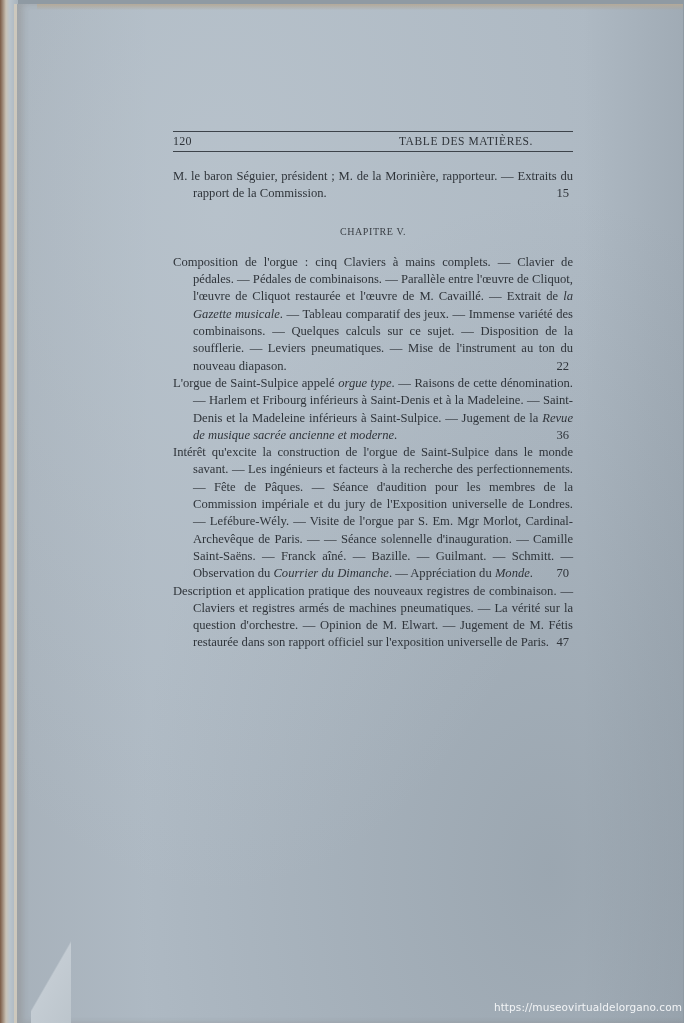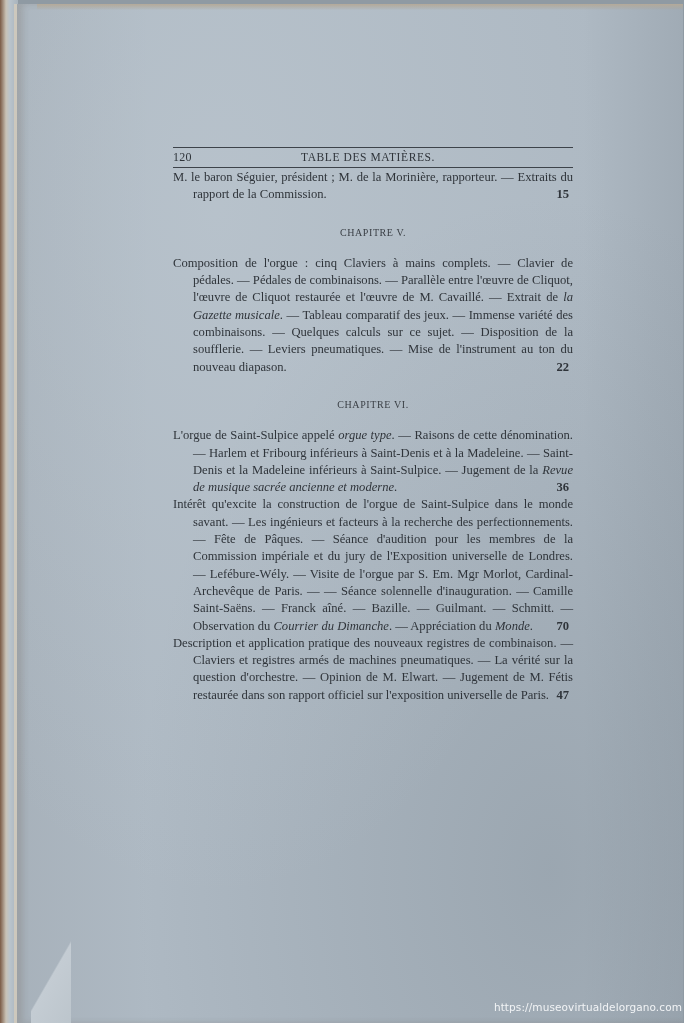--- a/index.html
+++ b/index.html
@@ -44,21 +44,21 @@
       position: absolute;
       left: 14px;
       bottom: 0;
       width: 40px;
       height: 90px;
       background: linear-gradient(120deg, rgba(0,0,0,0) 48%, #c4ccd3 50%, #bcc5cc 100%);
     }
     .content {
       position: absolute;
       left: 173px;
-      top: 147px;
+      top: 131px;
       width: 400px;
       color: #2f343a;
       font-size: 12.6px;
       line-height: 17.3px;
     }
     .rule {
       height: 0;
       border-top: 1.2px solid #3d434a;
     }
     .running-head {
@@ -69,49 +69,48 @@
       line-height: 19px;
       font-size: 11.5px;
       letter-spacing: 0.3px;
     }
     .running-head .folio {
       width: 30px;
       font-size: 12px;
     }
     .running-head .title {
       flex: 1;
-      text-align: center;
+      text-align: right;
       padding-right: 40px;
       letter-spacing: 0.6px;
     }
     .entry {
       text-align: justify;
       padding-left: 20px;
       text-indent: -20px;
       position: relative;
     }
     .entry .page-num {
       float: right;
       text-indent: 0;
       padding-right: 4px;
-      font-weight: bold;
     }
     .chapter-heading {
       text-align: center;
       font-size: 10px;
       letter-spacing: 0.6px;
       margin-top: 20px;
       margin-bottom: 14px;
       color: #3a3f45;
     }
     em {
       font-style: italic;
     }
     .top-entry {
-      margin-top: 1px;
+      margin-top: 16px;
     }
     .watermark {
       position: absolute;
       right: 2px;
       bottom: 10px;
       color: #f2f4f6;
       font-family: "DejaVu Sans", "Liberation Sans", sans-serif;
       font-size: 10.5px;
       letter-spacing: 0.1px;
     }
@@ -138,21 +137,20 @@
     <span class="entry-text"><span>M. le baron Séguier, président ; M. de la Morinière, rapporteur. — Extraits du rapport de la Commission.</span></span>
     <span class="page-num">15</span>
   </div>
 
   <div class="chapter-heading">CHAPITRE V.</div>
   <div class="entry">
     <span class="entry-text"><span>Composition de l'orgue : cinq Claviers à mains complets. — Clavier de pédales. — Pédales de combinaisons. — Parallèle entre l'œuvre de Cliquot, l'œuvre de Cliquot restaurée et l'œuvre de M. Cavaillé. — Extrait de </span><em>la Gazette musicale</em><span>. — Tableau comparatif des jeux. — Immense variété des combinaisons. — Quelques calculs sur ce sujet. — Disposition de la soufflerie. — Leviers pneumatiques. — Mise de l'instrument au ton du nouveau diapason.</span></span>
     <span class="page-num">22</span>
   </div>
 
-  <div class="chapter-heading">CHAPITRE VI.</div>
   <div class="entry">
     <span class="entry-text"><span>L'orgue de Saint-Sulpice appelé </span><em>orgue type</em><span>. — Raisons de cette dénomination. — Harlem et Fribourg inférieurs à Saint-Denis et à la Madeleine. — Saint-Denis et la Madeleine inférieurs à Saint-Sulpice. — Jugement de la </span><em>Revue de musique sacrée ancienne et moderne</em><span>.</span></span>
     <span class="page-num">36</span>
   </div>
 
   <div class="entry">
     <span class="entry-text"><span>Intérêt qu'excite la construction de l'orgue de Saint-Sulpice dans le monde savant. — Les ingénieurs et facteurs à la recherche des perfectionnements. — Fête de Pâques. — Séance d'audition pour les membres de la Commission impériale et du jury de l'Exposition universelle de Londres. — Lefébure-Wély. — Visite de l'orgue par S. Em. Mgr Morlot, Cardinal-Archevêque de Paris. — — Séance solennelle d'inauguration. — Camille Saint-Saëns. — Franck aîné. — Bazille. — Guilmant. — Schmitt. — Observation du </span><em>Courrier du Dimanche</em><span>. — Appréciation du </span><em>Monde</em><span>.</span></span>
     <span class="page-num">70</span>
   </div>
 

